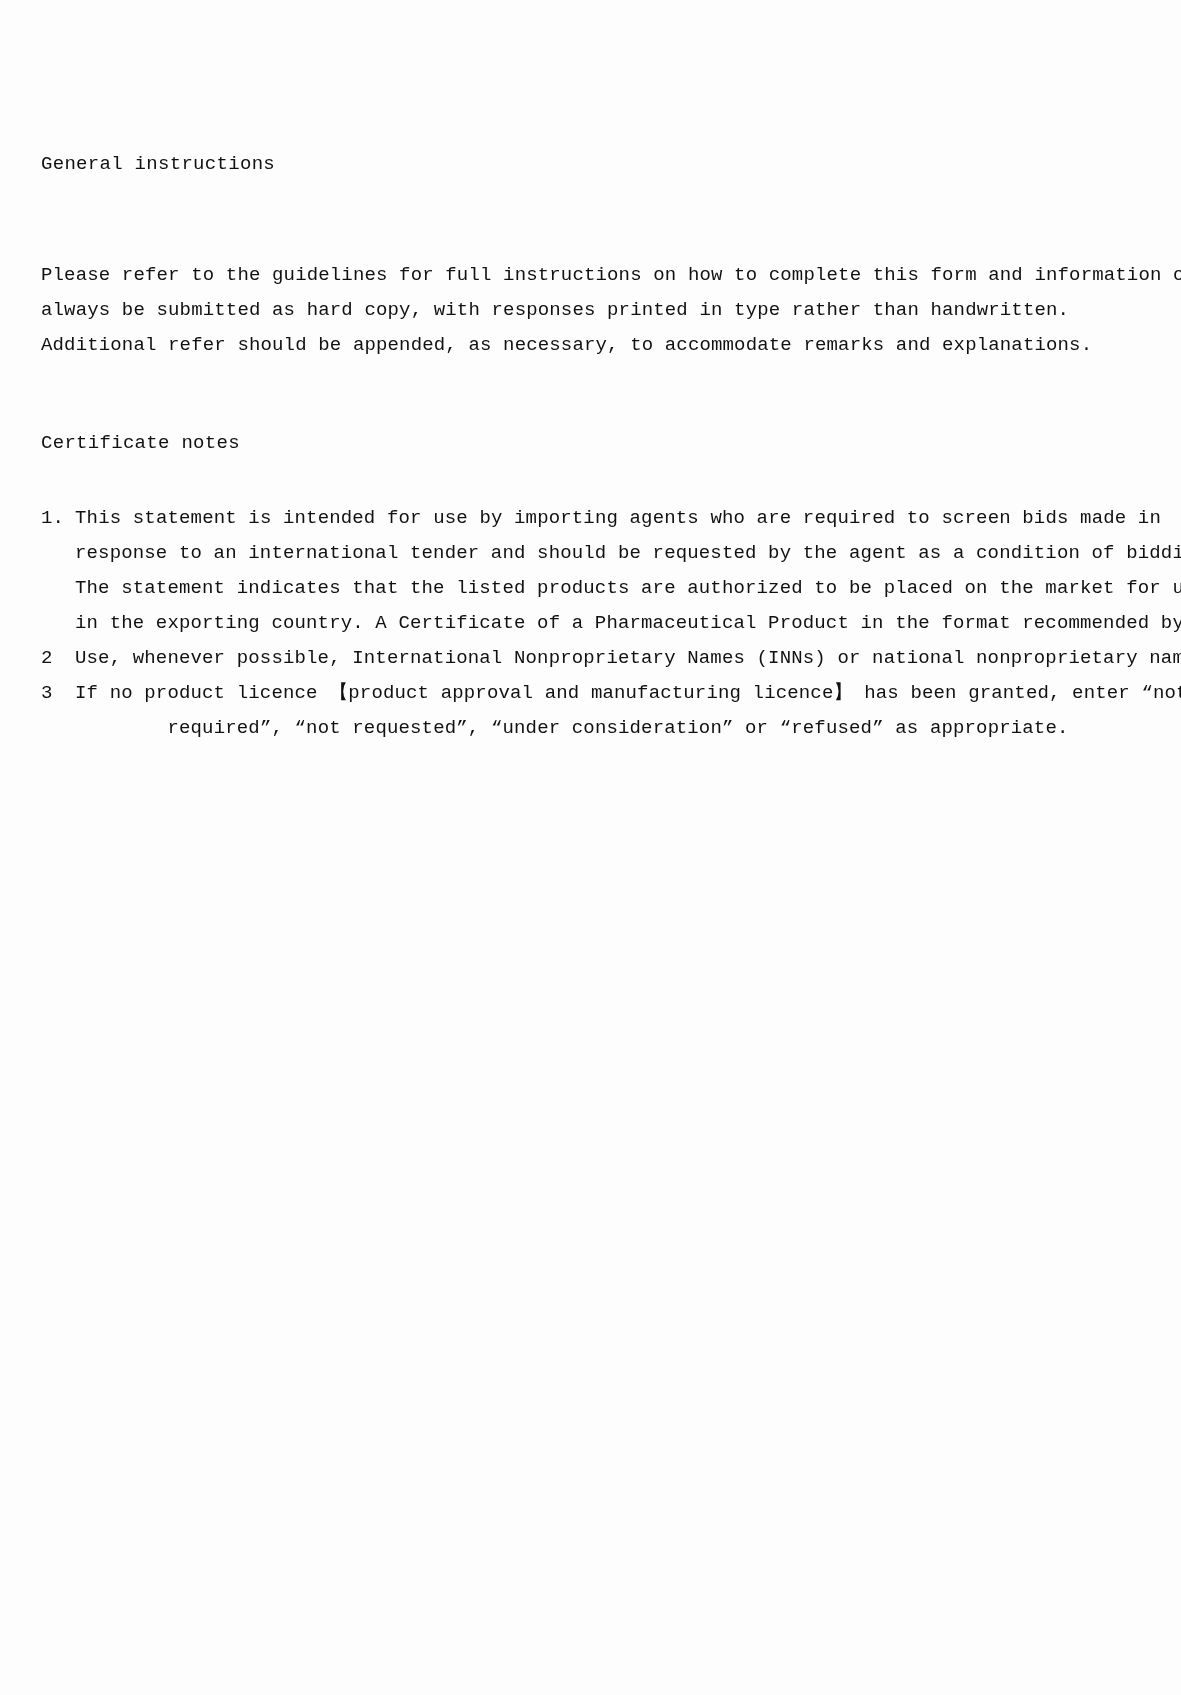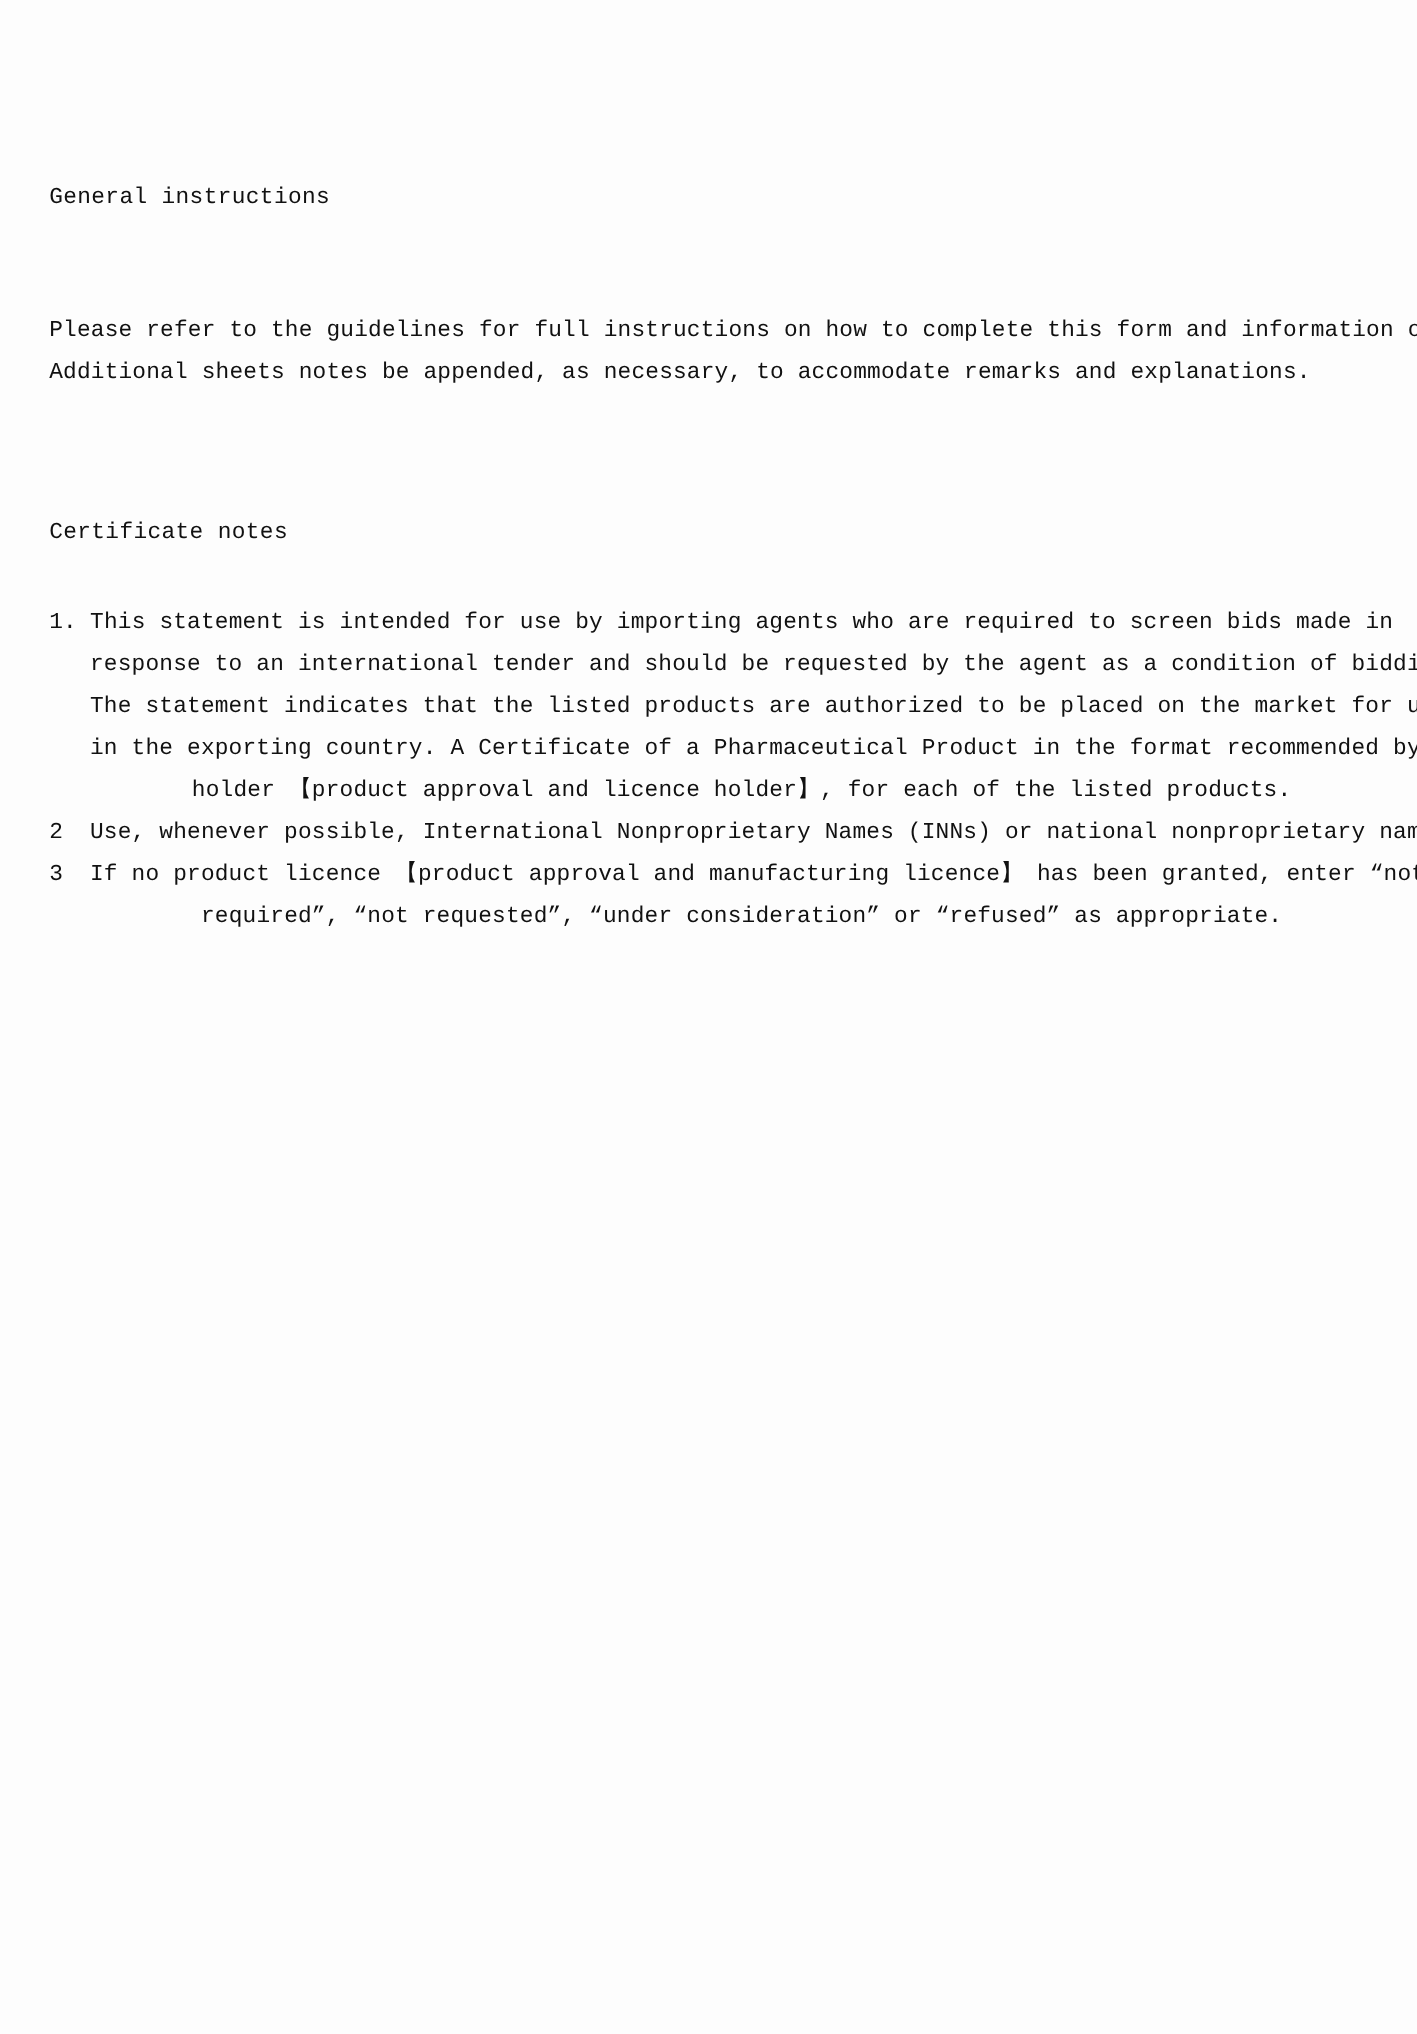--- a/index.html
+++ b/index.html
@@ -76,34 +76,34 @@
   </style>
 </head>
 <body>
 
 <div class="page">
 
   <div class="heading general">General instructions</div>
 
   <div class="para">
     <span class="line">Please refer to the guidelines for full instructions on how to complete this form and information on</span>
-    <span class="line">Additional sheets notes be appended, as necessary, to accommodate remarks and explanations.</span>
+    <span class="line">always be submitted as hard copy, with responses printed in type rather than handwritten.</span>
+    <span class="line">Additional refer should be appended, as necessary, to accommodate remarks and explanations.</span>
   </div>
 
   <div class="heading explanatory">Certificate notes</div>
 
   <div class="notes">
 
     <div class="note">
       <span class="num">1.</span>
       <span class="line">This statement is intended for use by importing agents who are required to screen bids made in</span>
       <span class="line">response to an international tender and should be requested by the agent as a condition of bidding.</span>
       <span class="line">The statement indicates that the listed products are authorized to be placed on the market for use</span>
       <span class="line">in the exporting country. A Certificate of a Pharmaceutical Product in the format recommended by</span>
-      <span class="line">holder 【product approval and licence holder】, for each of the listed products.</span>
     </div>
 
     <div class="note">
       <span class="num">2</span>
       <span class="line">Use, whenever possible, International Nonproprietary Names (INNs) or national nonproprietary names.</span>
     </div>
 
     <div class="note">
       <span class="num">3</span>
       <span class="line">If no product licence 【product approval and manufacturing licence】 has been granted, enter “not</span>

